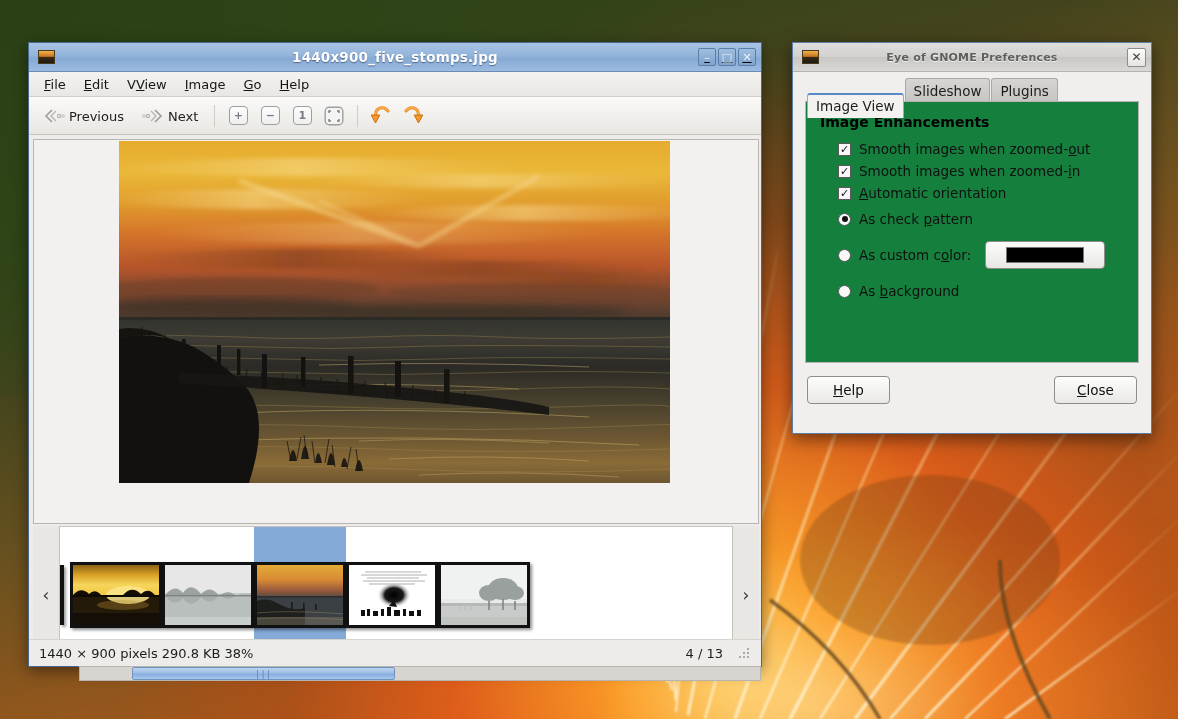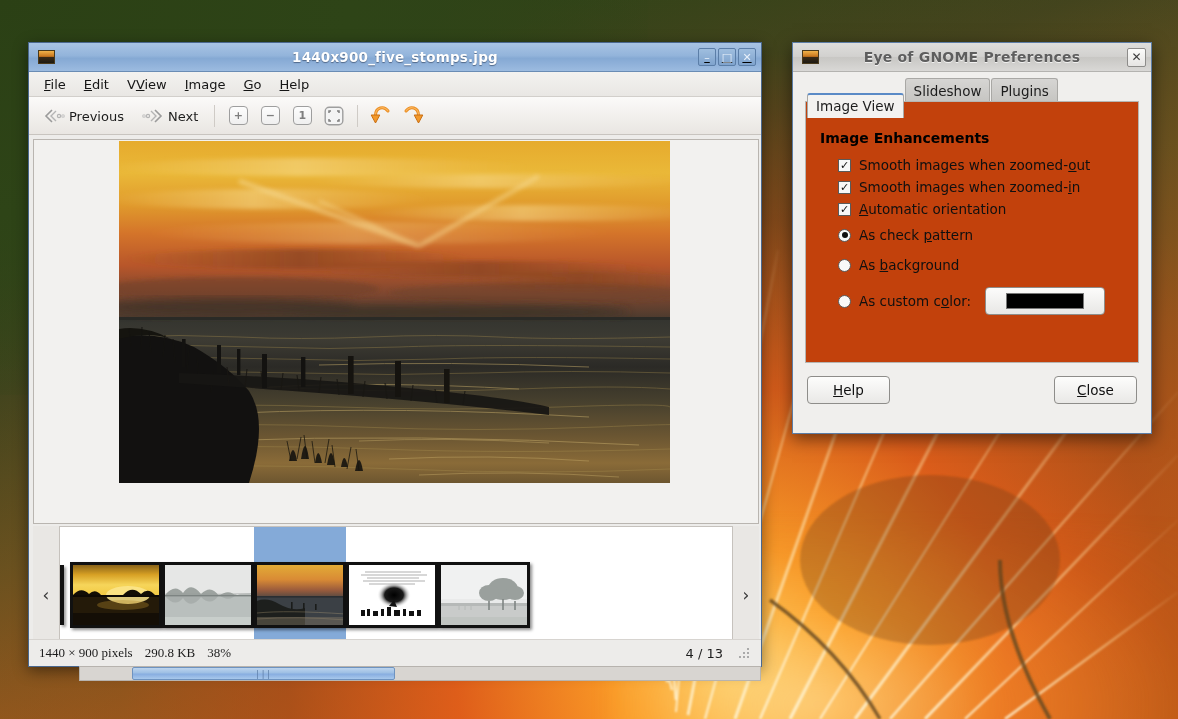--- a/index.html
+++ b/index.html
@@ -251,21 +251,21 @@
     left: 0; bottom: 0;
     width: 100%; height: 27px;
     background: #edecea;
     border-top: 1px solid #d7d4d0;
     display: flex;
     align-items: center;
     font-size: 13px;
     color: #1c1c1c;
     padding: 0 6px;
   }
-  .sb-left { display: flex; gap: 12px; padding-left: 4px; font-family: Liberation Serif, serif; }
+  .sb-left { display: flex; gap: 4px; padding-left: 4px; }
   .sb-right { margin-left: auto; display: flex; align-items: flex-start; gap: 10px; padding-right: 4px;}
   .resize-grip {
     width: 12px; height: 12px;
     background:
       radial-gradient(circle 1px at 9px 3px, #aaa 99%, transparent) ,
       radial-gradient(circle 1px at 9px 7px, #aaa 99%, transparent),
       radial-gradient(circle 1px at 5px 7px, #aaa 99%, transparent),
       radial-gradient(circle 1px at 9px 11px, #aaa 99%, transparent),
       radial-gradient(circle 1px at 5px 11px, #aaa 99%, transparent),
       radial-gradient(circle 1px at 1px 11px, #aaa 99%, transparent);
@@ -285,21 +285,21 @@
     height: 29px;
     background: linear-gradient(to bottom, #dededc 0%, #d2d1cf 48%, #c8c7c4 52%, #d9d8d6 100%);
     border-bottom: 1px solid #b4b3b0;
     display: flex; align-items: center;
     padding: 0 5px;
     position: relative;
   }
   .prefs-title .tb-title {
     color: #5e5e5e;
     text-shadow: 0 1px 0 rgba(255,255,255,0.7);
-    font-size: 14px;
+    font-size: 11px;
   }
   .prefs-close {
     margin-left: auto;
     width: 19px; height: 19px;
     background: linear-gradient(to bottom, #fbfbfa, #e6e5e3);
     border: 1px solid #8d8c8a;
     border-radius: 2px;
     display: flex; align-items: center; justify-content: center;
     color: #3a3a3a;
     font-size: 12px;
@@ -329,24 +329,24 @@
   .tab.active {
     background: #f3f2f0;
     border-top: 2px solid #5a8ac6;
     padding-top: 3px;
     z-index: 3;
     top: 16px;
     height: 25px;
   }
   .tab-panel {
     margin: 0 12px;
-    background: #c2410c;
+    background: #15803d;
     border: 1px solid #b6b5b2;
     height: 262px;
-    padding: 28px 14px;
+    padding: 12px 14px;
     position: relative;
     top: -1px;
   }
   .group-title {
     font-size: 14px;
     font-weight: bold;
     color: #000;
     margin-bottom: 8px;
   }
   .group2-title {
@@ -894,30 +894,30 @@
 
     <div class="opt-row spaced">
       <span class="rb">
           <span class="dot"></span>
         </span>
       <span><span>As check </span><u class="ak">p</u><span>attern</span></span>
     </div>
 
     <div class="opt-row spaced">
       <span class="rb"></span>
-      <span><span>As </span><u class="ak">b</u><span>ackground</span></span>
-    </div>
-
-    <div class="opt-row spaced">
-      <span class="rb"></span>
       <span><span>As custom c</span><u class="ak">o</u><span>lor:</span></span>
       <span class="color-btn">
         <span class="color-swatch"></span>
       </span>
     </div>
+
+    <div class="opt-row spaced">
+      <span class="rb"></span>
+      <span><span>As </span><u class="ak">b</u><span>ackground</span></span>
+    </div>
   </div>
 
   <div class="prefs-buttons">
     <div class="dlg-btn">
       <span><u class="ak">H</u><span>elp</span></span>
     </div>
     <div class="dlg-btn right">
       <span><u class="ak">C</u><span>lose</span></span>
     </div>
   </div>

